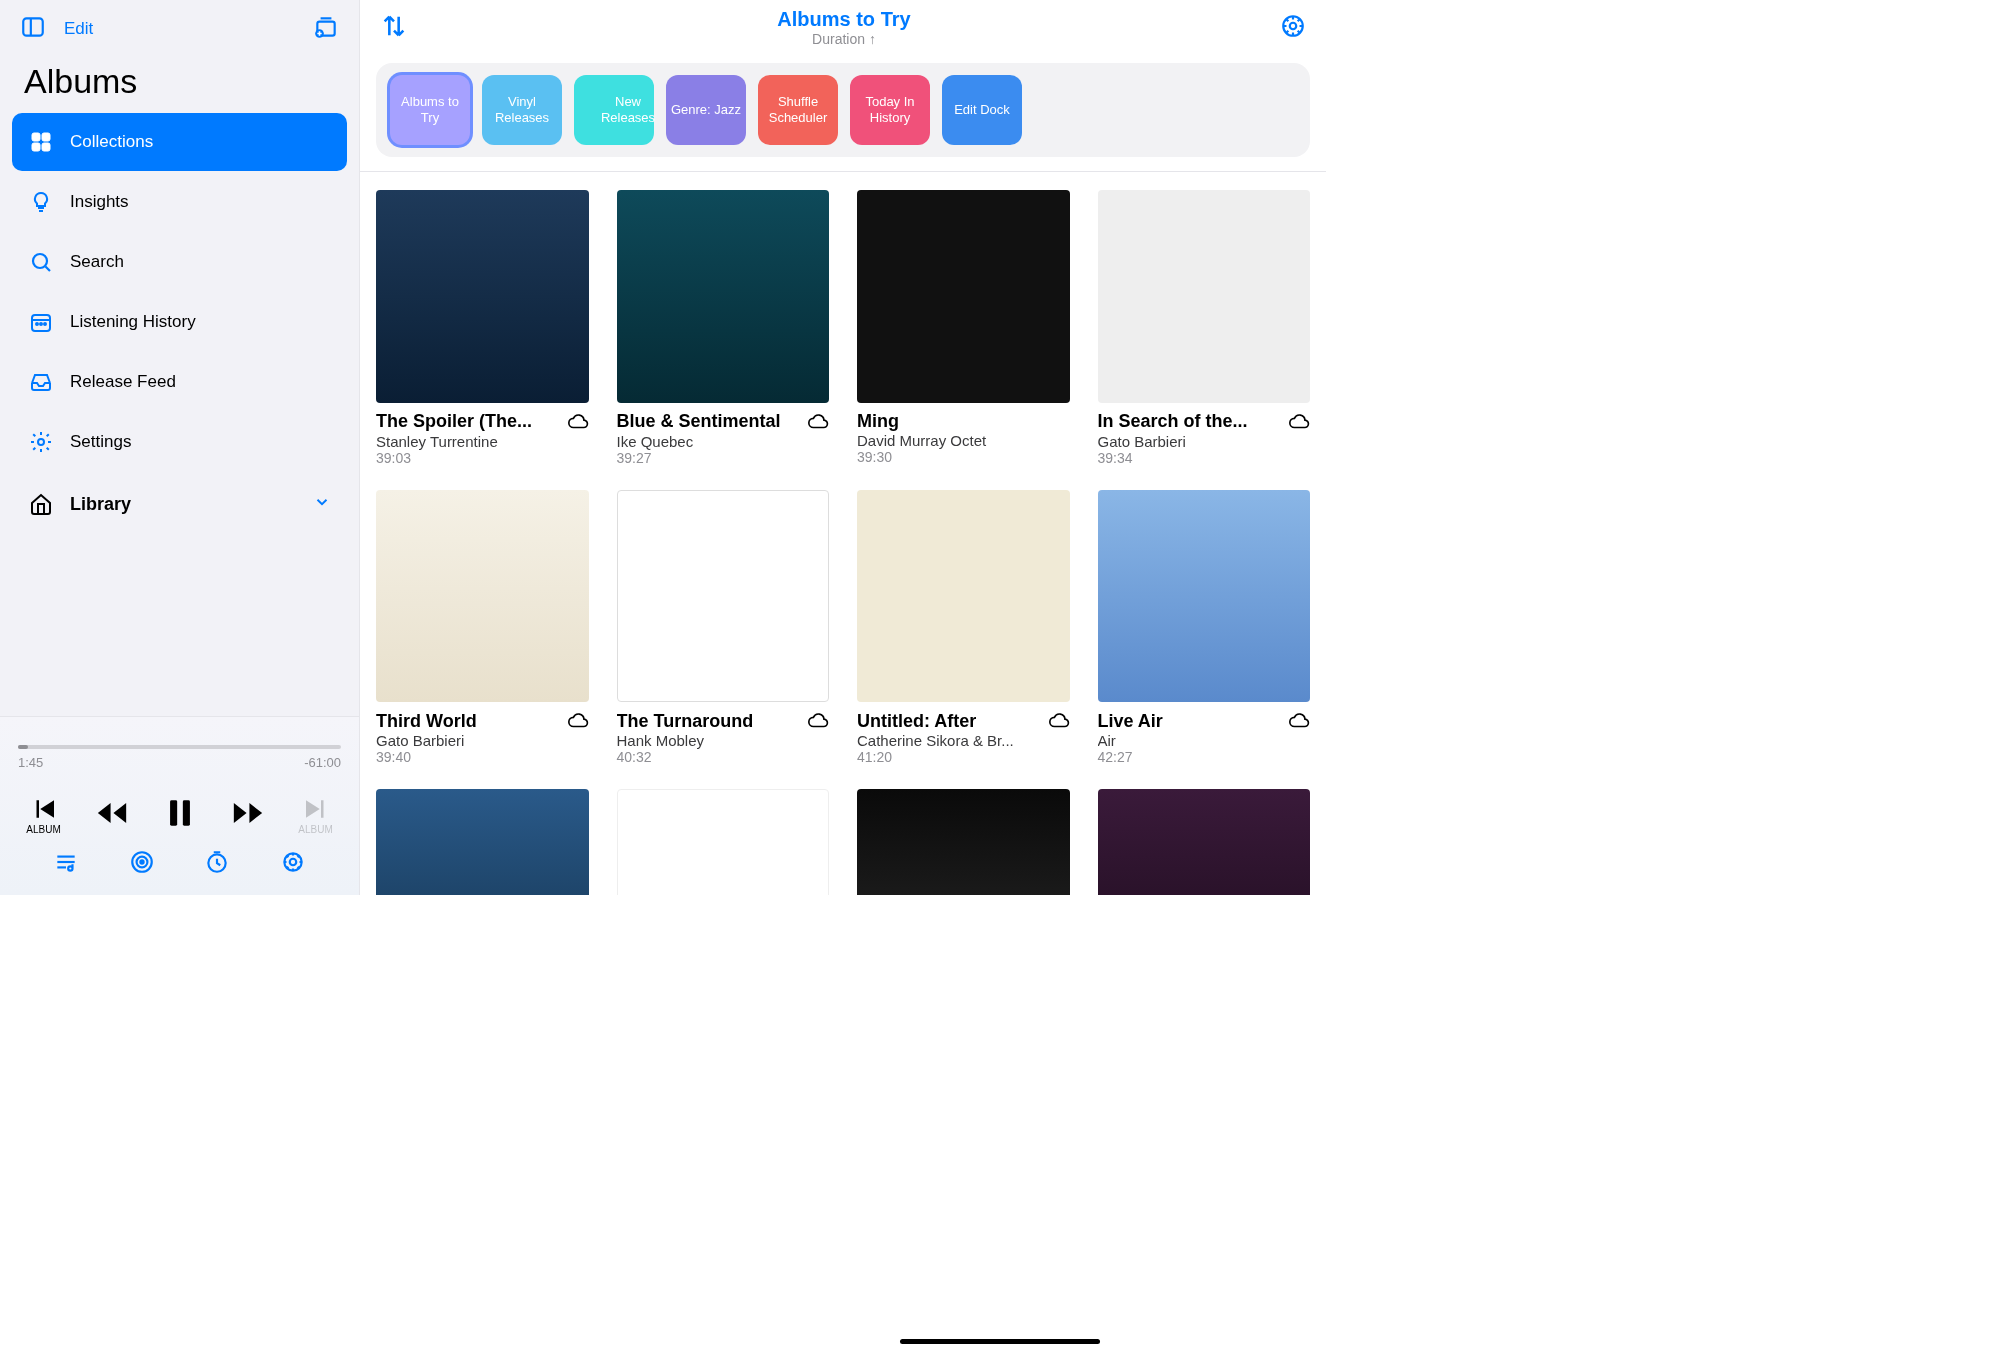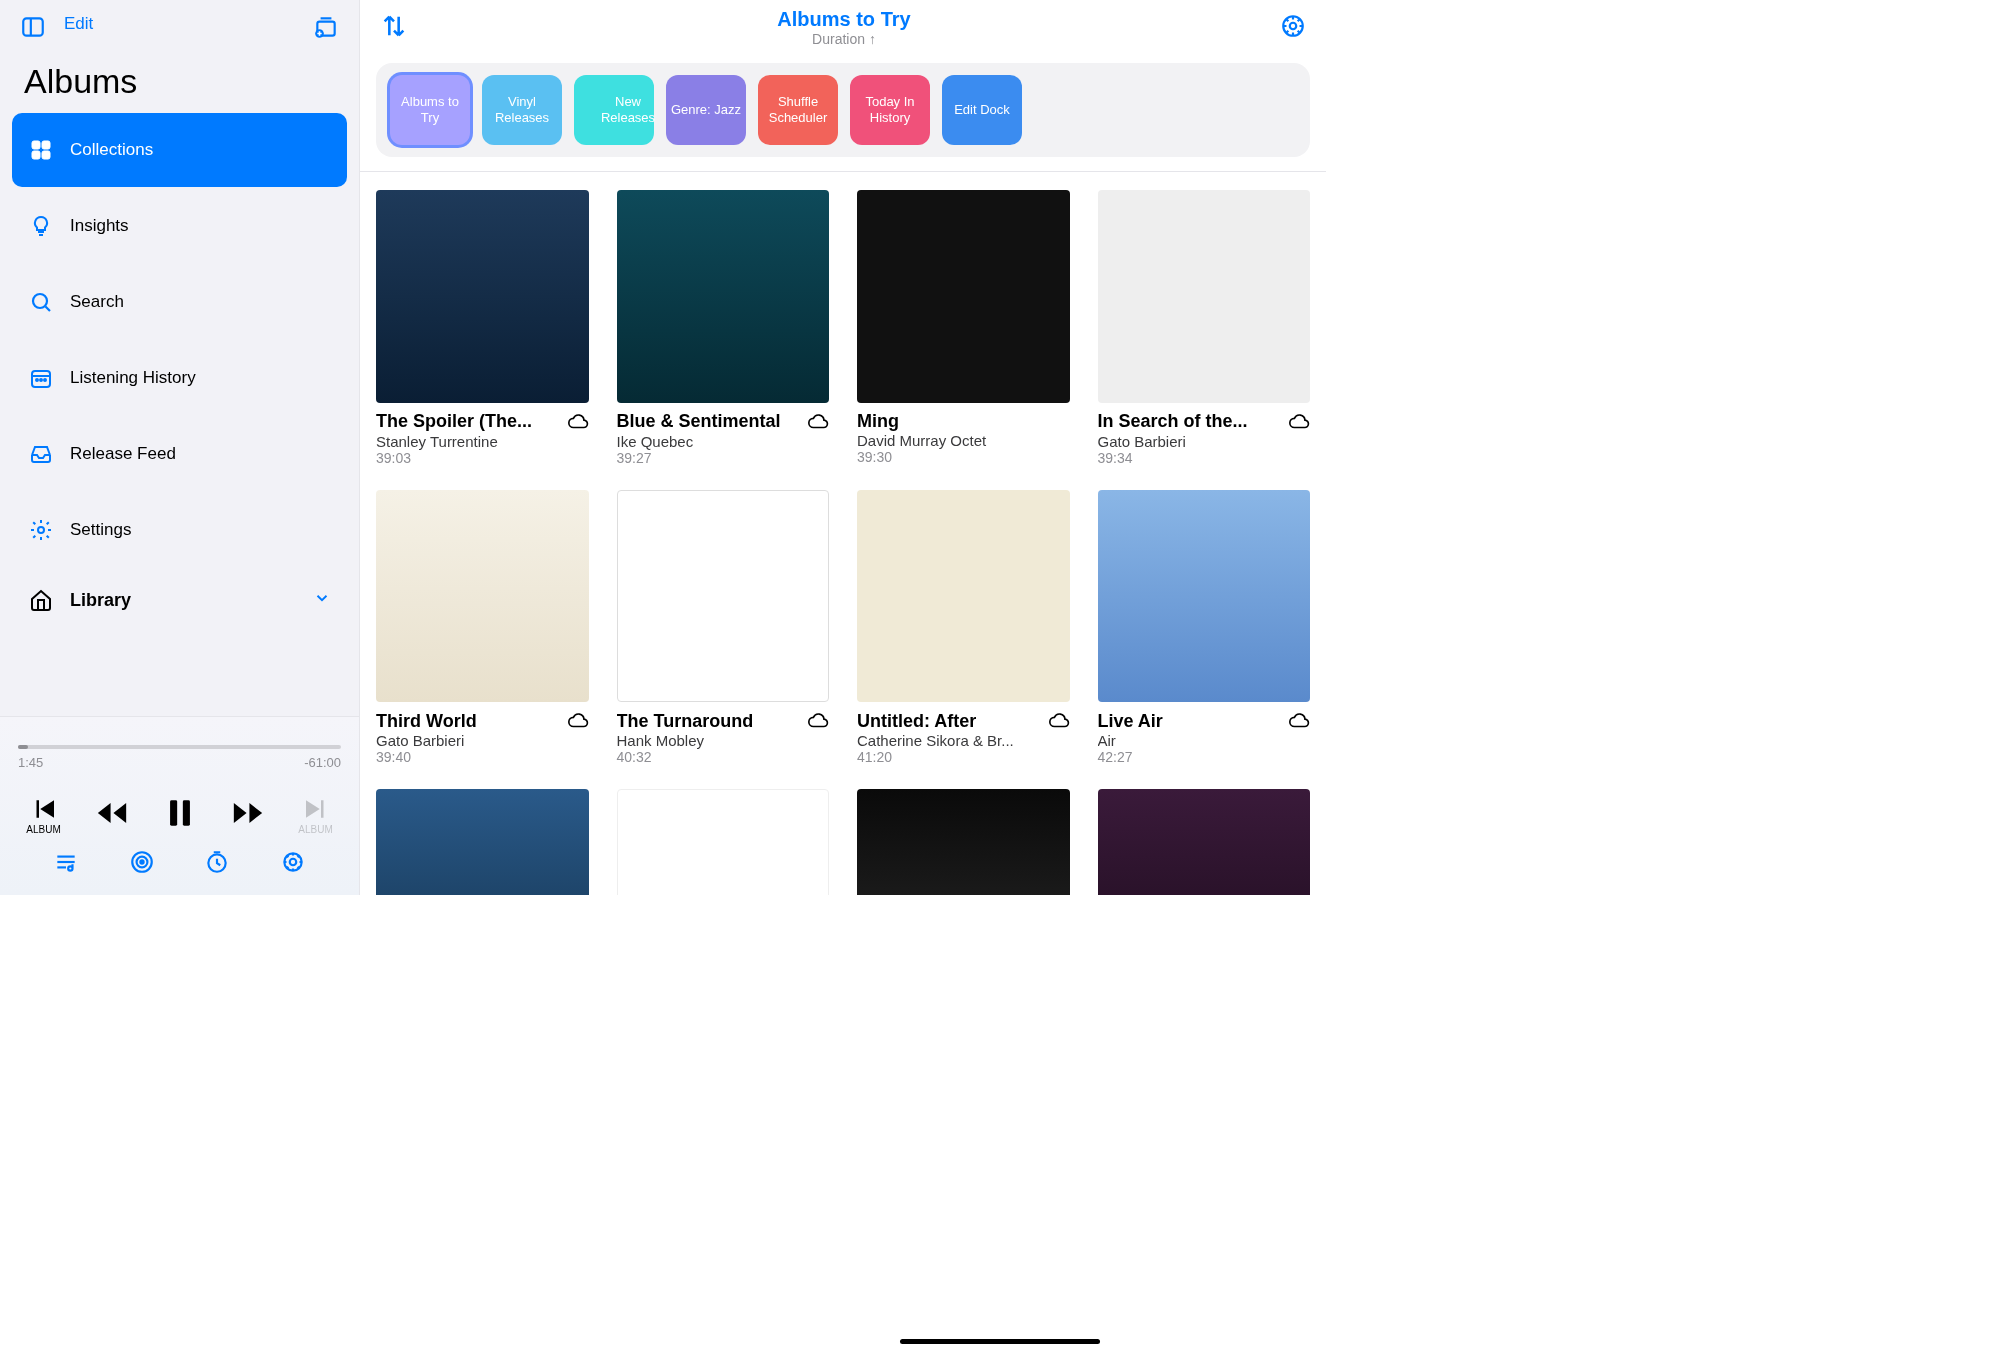--- a/index.html
+++ b/index.html
@@ -7,29 +7,29 @@
   font-family: -apple-system, BlinkMacSystemFont, "Segoe UI", Helvetica, Arial, sans-serif;
   width: 1326px; height: 895px; overflow: hidden; background: #fff;
   display: flex;
 }
 .sidebar {
   width: 360px; height: 100%; background: #f2f2f7;
   display: flex; flex-direction: column;
   border-right: 1px solid #e5e5ea;
 }
 .sidebar-top {
-  display: flex; padding: 14px 20px 10px 20px;
+  display: flex; align-items: center; padding: 14px 20px 10px 20px;
 }
 .sidebar-top .edit-label { color: #007aff; font-size: 17px; margin-left: 18px; }
 .sidebar-top .spacer { flex: 1; }
 .sidebar-title { font-size: 34px; font-weight: 400; padding: 8px 24px 12px; }
 .nav { padding: 0 12px; }
 .nav-item {
   display: flex; align-items: center; gap: 16px;
-  padding: 24px 16px; border-radius: 10px; font-size: 17px; color: #000;
+  padding: 16px 16px; border-radius: 10px; font-size: 17px; color: #000;
   margin-bottom: 2px;
 }
 .nav-item.active { background: #007aff; color: #fff; }
 .nav-item.active .nav-icon svg { stroke: #fff; fill: #fff; }
 .nav-item .nav-icon { width: 26px; height: 26px; display:flex; align-items:center; justify-content:center; }
 .nav-item .nav-icon svg { width: 24px; height: 24px; }
 .nav-item.library { font-weight: 600; font-size: 18px; padding-top: 18px; }
 .nav-item.library .chev { margin-left: auto; color: #007aff; }
 .player {
   margin-top: auto; border-top: 1px solid #e5e5ea;

